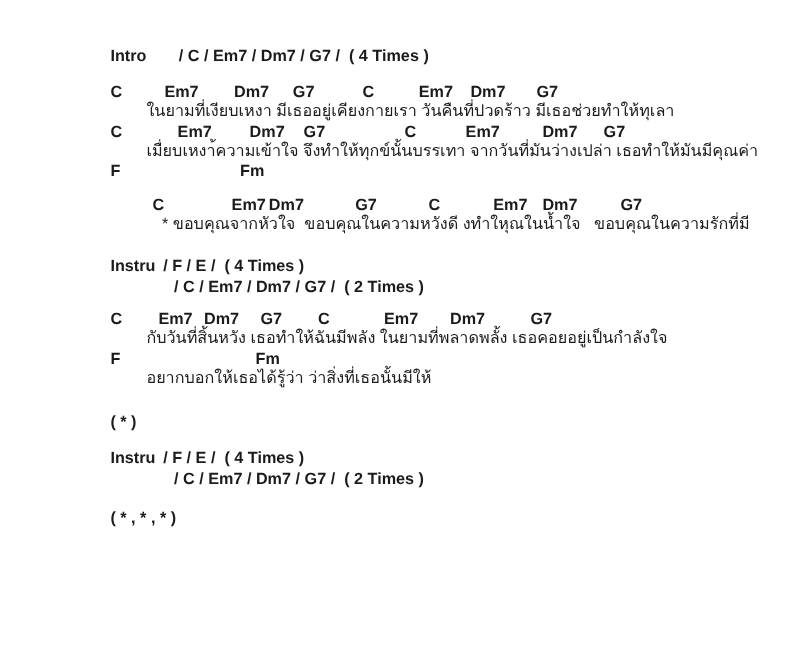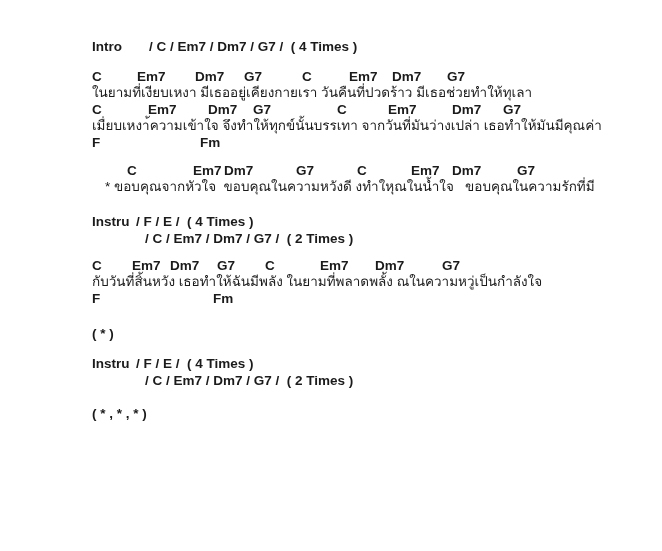--- a/index.html
+++ b/index.html
@@ -11,21 +11,21 @@
   .sheet{position:relative;width:662px;height:551px;box-sizing:border-box;
          padding:38px 10px 0 92px;}
   .tagline{font-weight:700;font-size:13.5px;line-height:17px;height:17px;white-space:pre;}
   .lbl{display:inline-block;}
   .w41{width:57px;}
   .w55{width:44px;}
   .w46{width:46px;}
   .cont2{padding-left:53px;}
   .chord-row{position:relative;height:15px;font-weight:700;font-size:13.5px;line-height:14px;}
   .chord{position:absolute;top:0;white-space:pre;}
-  .lyric-row{height:18px;font-size:13.5px;line-height:16px;white-space:pre;}
+  .lyric-row{height:18px;font-size:13.5px;line-height:16px;white-space:pre;margin-left:30px;}
   .indent13{padding-left:13px;}
   .marker{font-weight:700;font-size:13.5px;line-height:17px;height:17px;white-space:pre;}
   .mb12{margin-bottom:12px}.mb13{margin-bottom:13px}.mb15{margin-bottom:15px}
   .mb16{margin-bottom:16px}.mb18{margin-bottom:18px}
 </style>
 </head>
 <body>
 
 <div class="sheet">
 
@@ -83,25 +83,26 @@
     <div class="chord-row">
         <span class="chord" style="left: 0px;">C</span>
         <span class="chord" style="left: 40px;">Em7</span>
         <span class="chord" style="left: 78px;">Dm7</span>
         <span class="chord" style="left: 125px;">G7</span>
         <span class="chord" style="left: 173px;">C</span>
         <span class="chord" style="left: 228px;">Em7</span>
         <span class="chord" style="left: 283px;">Dm7</span>
         <span class="chord" style="left: 350px;">G7</span>
       </div>
-    <div class="lyric-row">กับวันที่สิ้นหวัง เธอทำให้ฉันมีพลัง ในยามที่พลาดพลั้ง ณในความหวู่เป็นกำลังใจ</div>
+    <div class="lyric-row">กับวันที่สิ้นหวัง เธอทำให้ฉันมีพลัง ในยามที่พลาดพลั้ง เธอคอยอยู่เป็นกำลังใจ</div>
     <div class="chord-row">
         <span class="chord" style="left: 0px;">F</span>
         <span class="chord" style="left: 121px;">Fm</span>
       </div>
+    <div class="lyric-row">อยากบอกให้เธอได้รู้ว่า ว่าสิ่งที่เธอนั้นมีให้</div>
   </div>
 
   <div class="marker mb13">( * )</div>
 
   <div class="mb16">
     <div class="tagline"><span class="lbl w55">Instru</span><span>/ F / E /  ( 4 Times )</span></div>
     <div class="tagline cont2"><span>/ C / Em7 / Dm7 / G7 /  ( 2 Times )</span></div>
   </div>
 
   <div class="marker mb16">( * , * , * )</div>

